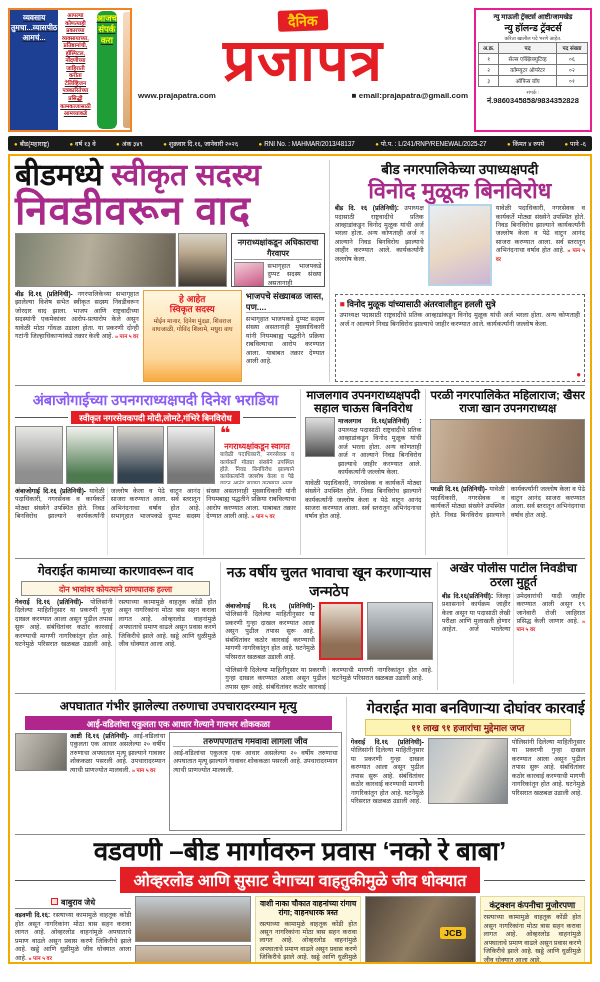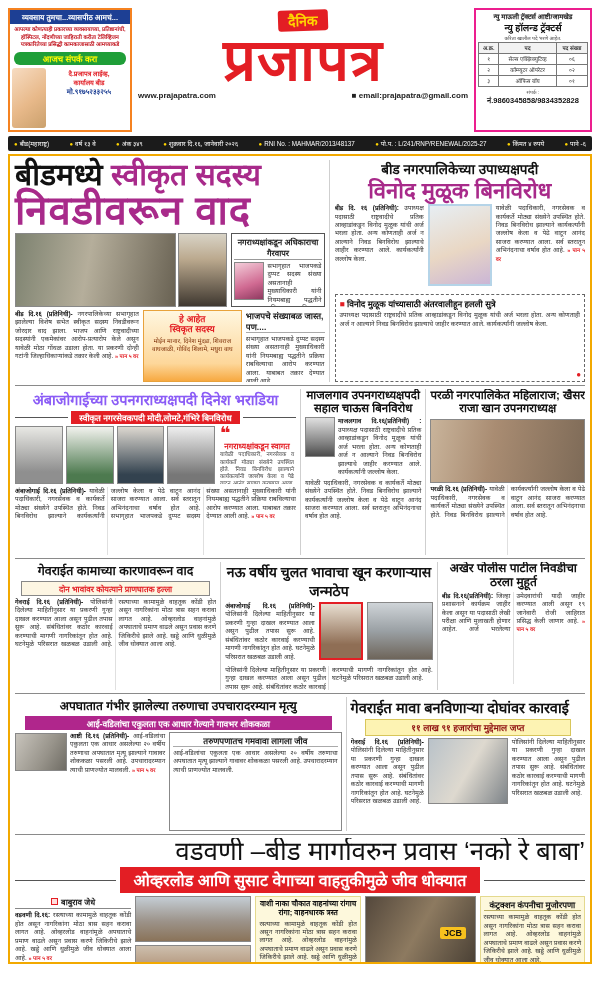--- a/index.html
+++ b/index.html
@@ -7,21 +7,21 @@
   body {
     width:600px; height:982px; overflow:hidden; position:relative;
     font-family:"Liberation Sans","DejaVu Sans",sans-serif; color:#222;
   }
   .page { width:600px; height:982px; padding:8px 8px 0 8px; }
 
   
   .masthead { display:flex; justify-content:space-between; align-items:stretch; height:124px; margin-bottom:4px; }
   .ad-left {
     width:124px; border:2px solid #f58220; background:#fff; font-size:6px; text-align:center;
-    display:flex; flex-direction:column; overflow:hidden;
+    display:flex; flex-direction:row; overflow:hidden;text-decoration:underline;
   }
   .ad-left .blue-strip { background:#1d3f94; color:#fff; font-weight:bold; font-size:7.5px; padding:2px 1px; }
   .ad-left .red-lines { color:#c1121c; font-size:5.6px; line-height:1.35; padding:2px 2px; font-weight:bold; }
   .ad-left .cta { background:#1f9e38; color:#fffb00; font-weight:bold; font-size:8.5px; padding:1px 0; border-radius:6px; margin:1px 4px; }
   .ad-left .org-row { display:flex; flex:1; }
   .ad-left .hand { width:34px; background:linear-gradient(140deg,#f7dcc2,#e8b98a 55%,#caa06c); border-radius:3px; margin:2px; }
   .ad-left .org { flex:1; color:#e11b22; font-weight:bold; font-size:6.5px; line-height:1.4; padding-top:3px; }
   .ad-left .phone { color:#1d3f94; font-weight:bold; font-size:7px; }
 
   .mast-center { flex:1; display:flex; flex-direction:column; align-items:center; justify-content:flex-start; padding:0 6px; }
@@ -83,21 +83,21 @@
 
   
   .row1 { display:flex; height:222px; }
   .row1-left { width:55%; padding-right:4px; display:flex; flex-direction:column; }
   .row1-right { width:45%; padding-left:5px; border-left:1px solid #cfcfcf; display:flex; flex-direction:column; }
   .hl-big { font-weight:bold; line-height:1.0; }
   .hl-big .l1 { font-size:30px; }
   .hl-big .l1 .black { color:#111; }
   .hl-big .l1 .mag { color:#a82a8a; }
   .hl-big .l2 { font-size:40px; color:#a82a8a; letter-spacing:1px; }
-  .beed-media { display:flex; margin-top:3px; height:74px; }
+  .beed-media { display:flex; margin-top:3px; height:54px; }
   .beed-media .grp { width:52%; height:100%; }
   .beed-media .inset { width:16%; height:100%; margin-left:2px; }
   .gair-box { flex:1; border:1px solid #555; margin-left:4px; padding:2px; overflow:hidden; }
   .gair-box .t { font-size:8px; font-weight:bold; text-align:center; border-bottom:1px solid #999; padding-bottom:1px; margin-bottom:2px; }
   .gair-box .in { display:flex; gap:3px; }
   .gair-box .wph { width:30px; height:38px; }
   .beed-bottom { display:flex; flex:1; margin-top:3px; gap:4px; overflow:hidden; }
   .beed-bottom .btxt { width:40%; }
   .orange-box { width:32%; background:linear-gradient(180deg,#fff6df 0%,#fdd79a 75%,#f7a941 100%); border:1px solid #e8a23c; text-align:center; padding:3px 2px; overflow:hidden; }
   .orange-box .t { color:#e31e24; font-weight:bold; font-size:9px; line-height:1.15; }
@@ -153,28 +153,28 @@
   .row4 { display:flex; height:134px; }
   .apg { width:58%; padding-right:4px; display:flex; flex-direction:column; overflow:hidden; }
   .apg .hl { font-size:12px; font-weight:bold; text-align:center; color:#111; }
   .bar-mag { background:#b0268c; color:#fff; font-weight:bold; font-size:8.5px; text-align:center; padding:1.5px 2px; margin:2px 10px; }
   .apg .arow { display:flex; gap:4px; flex:1; overflow:hidden; }
   .apg .acol1 { width:46%; }
   .apg .aph { width:52px; height:38px; float:left; margin:1px 3px 1px 0; }
   .inner-box { flex:1; border:1px solid #888; padding:2px 3px; overflow:hidden; }
   .inner-box .t { font-size:8.5px; font-weight:bold; text-align:center; border-bottom:1px solid #aaa; margin-bottom:2px; }
   .mava { width:42%; padding-left:4px; border-left:1px solid #cfcfcf; display:flex; flex-direction:column; overflow:hidden; }
-  .mava .hl { font-size:14.5px; font-weight:bold; text-align:left; color:#111; }
+  .mava .hl { font-size:14.5px; font-weight:bold; text-align:right; color:#111; }
   .bar-yel { background:#fdf3b3; border:1px solid #d8c65a; color:#8f1010; font-weight:bold; font-size:9px; text-align:center; padding:1px 16px; margin:2px 14px; }
   .mava .mrow { display:flex; gap:4px; flex:1; overflow:hidden; }
   .mava .mp { width:80px; height:66px; }
 
   
   .row5 { display:flex; flex-direction:column; height:148px; overflow:hidden; }
-  .big-hl2 { font-size:26px; font-weight:normal; color:#111; text-align:right; line-height:1.05; }
+  .big-hl2 { font-size:26px; font-weight:bold; color:#111; text-align:center; line-height:1.05; }
   .redbox-wrap { display:flex; align-items:center; gap:4px; margin:2px 0 3px; }
   .redbox-wrap .rule { flex:1; border-top:1px solid #555; }
   .redbox { background:#e31e24; color:#fff; font-weight:bold; font-size:16px; padding:2px 14px; text-align:center; }
   .bottom-row { display:flex; gap:4px; flex:1; overflow:hidden; }
   .bcol1 { width:21%; }
   .byline { display:flex; align-items:center; gap:3px; font-size:8px; font-weight:bold; border-bottom:1px solid #888; padding-bottom:1px; margin-bottom:2px;justify-content:center; }
   .byline .sq { color:#e31e24; background:#fdd; border:1px solid #e31e24; width:7px; height:7px; display:inline-block; }
   .bcol2 { width:21%; display:flex; flex-direction:column; gap:3px; }
   .bcol2 .p1 { width:100%; height:46px; }
   .bcol2 .p2 { width:100%; flex:1; }

